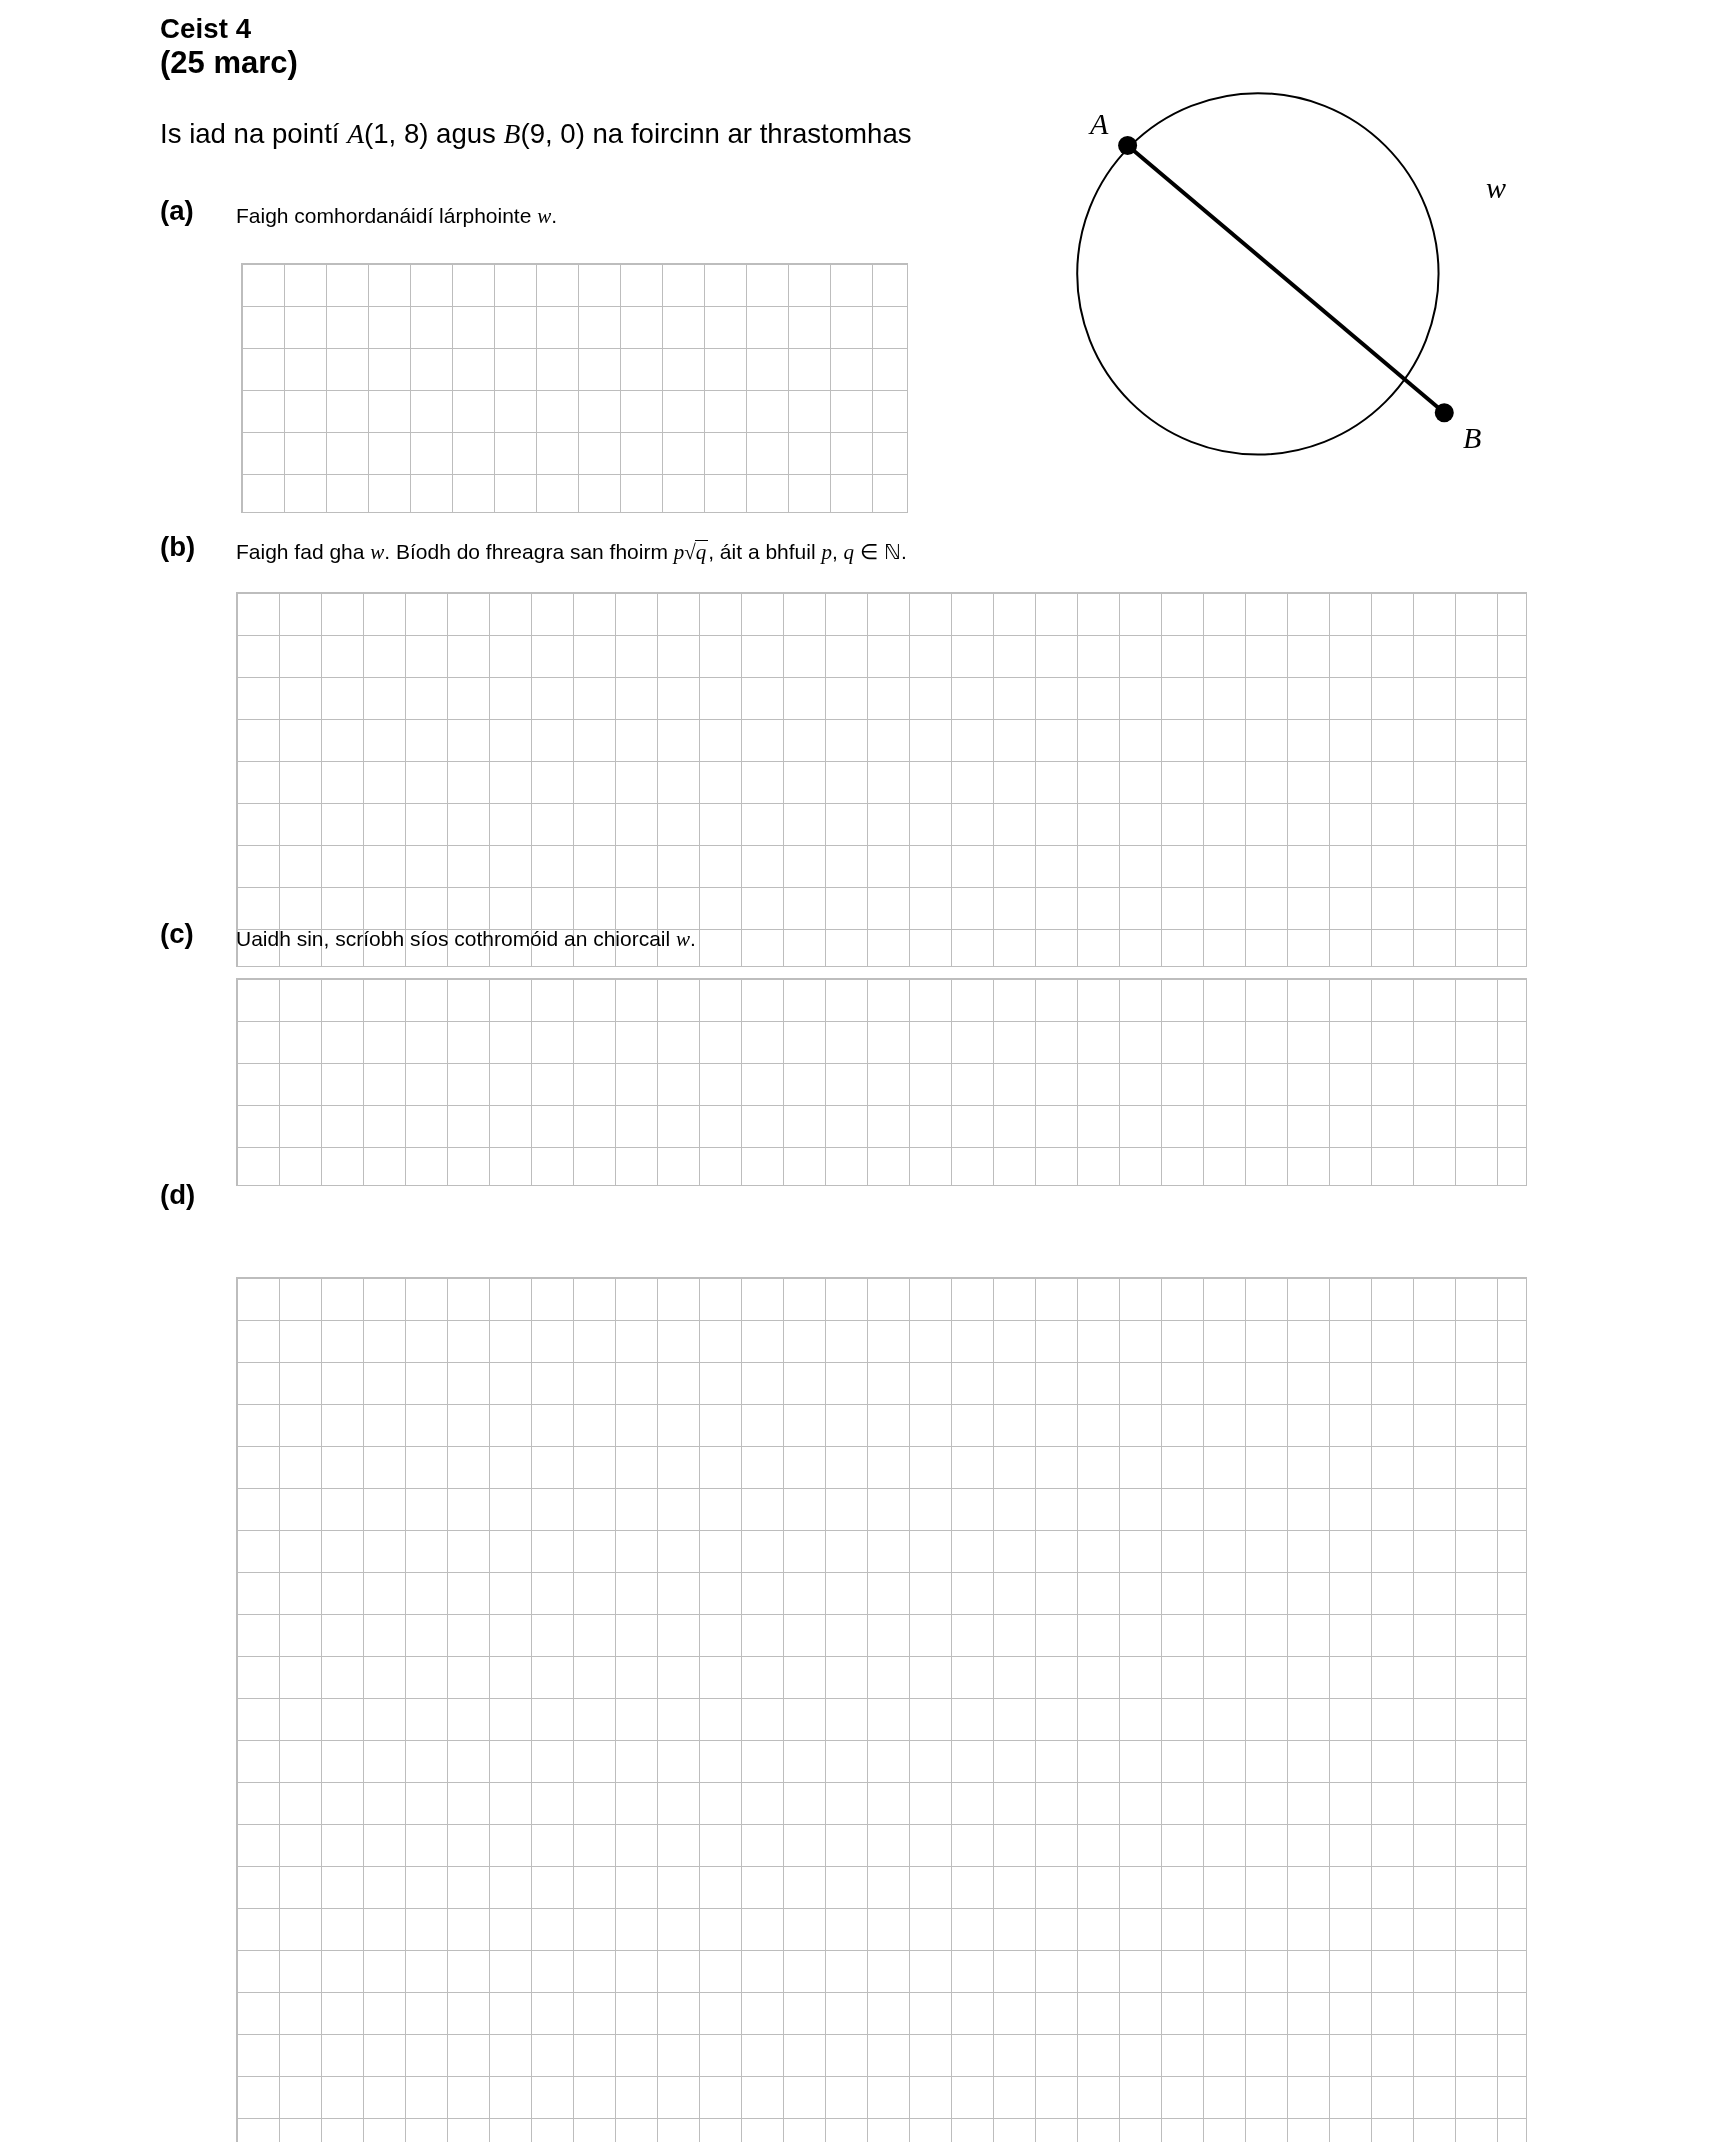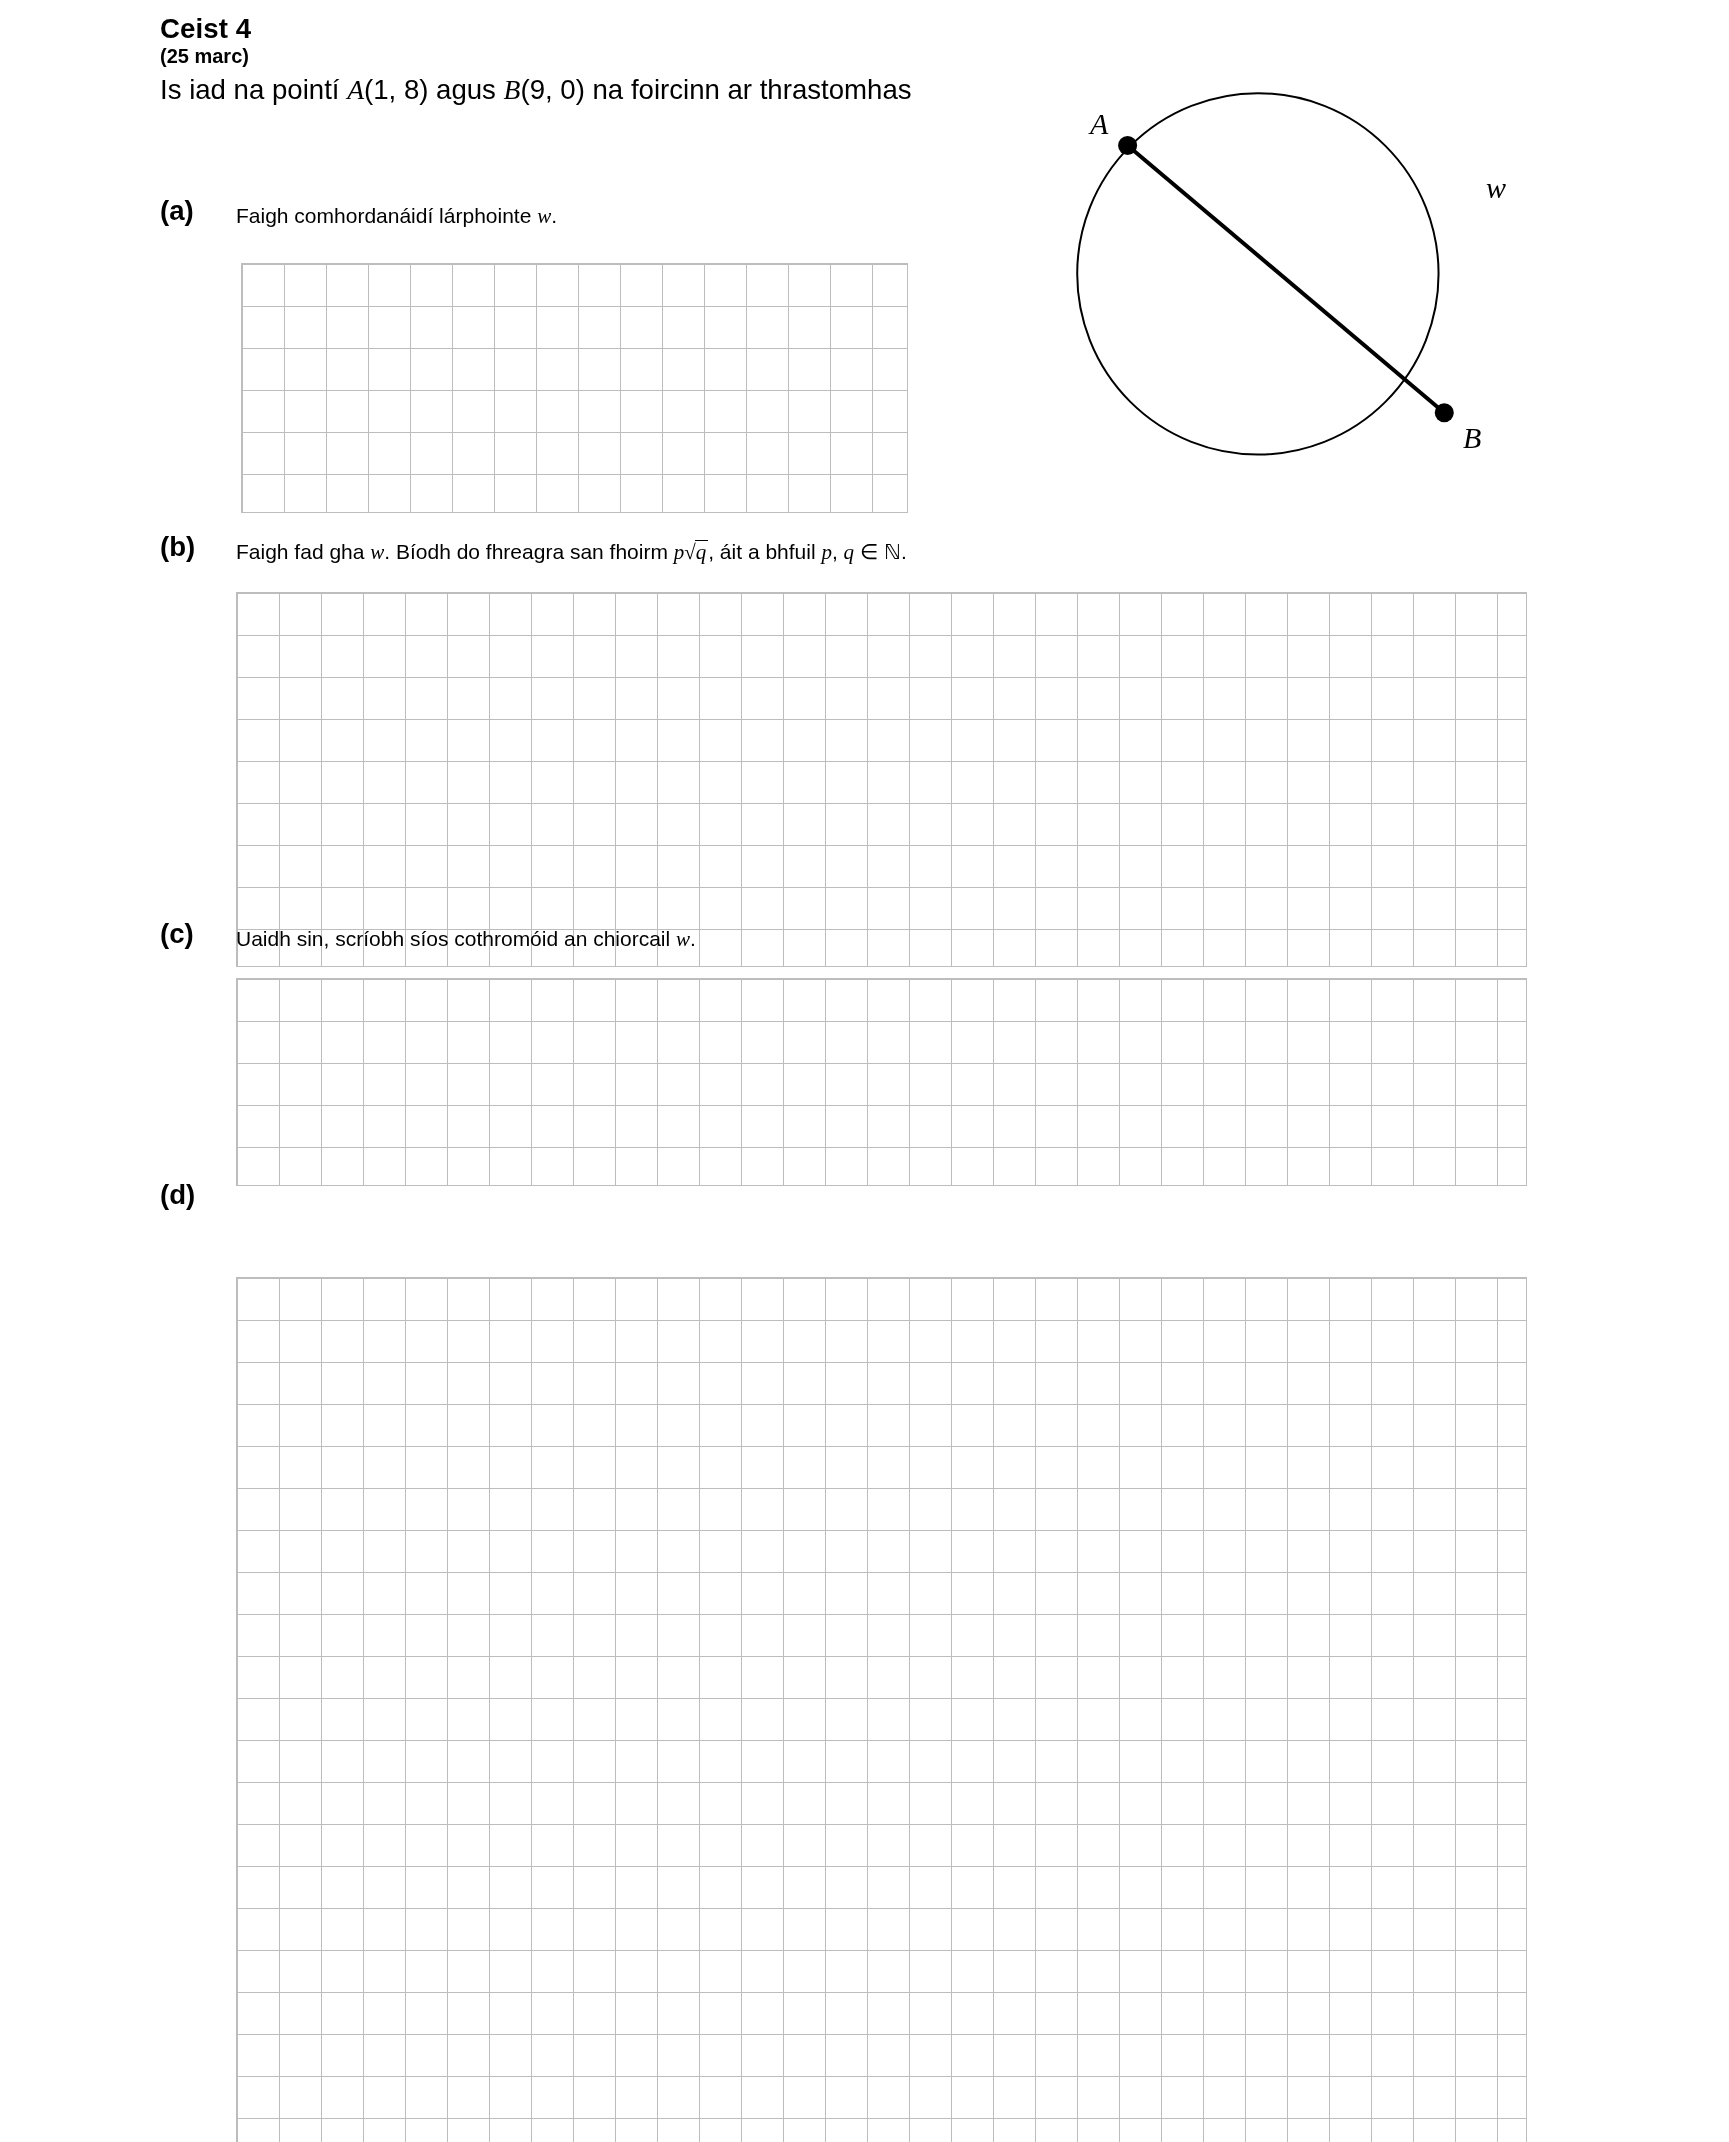--- a/index.html
+++ b/index.html
@@ -34,34 +34,34 @@
     justify-content: space-between;
     align-items: baseline;
     flex-direction: column;
   }
   .q-title {
     font-size: 27.6px;
     font-weight: bold;
     letter-spacing: 0.1px;
   }
   .q-marks {
-    font-size: 20px;
+    font-size: 31px;
     font-weight: bold;
   }
 
   
   .intro {
     position: absolute;
     left: 160px;
     top: 68px;
     width: 894px;
     font-size: 27.6px;
     line-height: 43px;
   }
-  .intro .ln { display: block; white-space: nowrap; }
+  .intro .ln { display: block; white-space: nowrap; margin-top: 44px; }
 
   .mi { font-family: "Liberation Serif", serif; font-style: italic; }
   .part-label {
     position: absolute;
     left: 160px;
     font-weight: bold;
     font-size: 27.6px;
   }
   .part-text {
     position: absolute;

